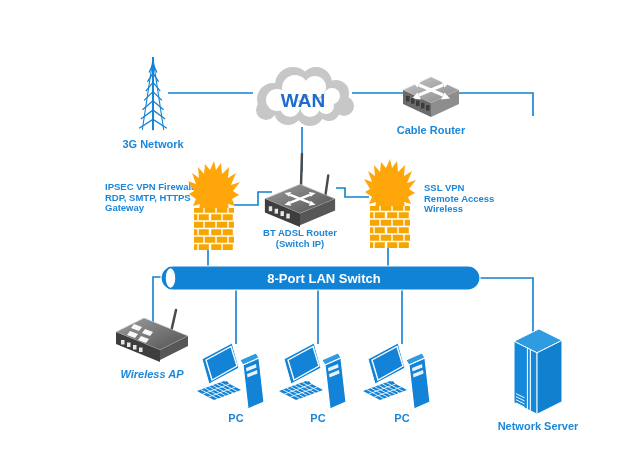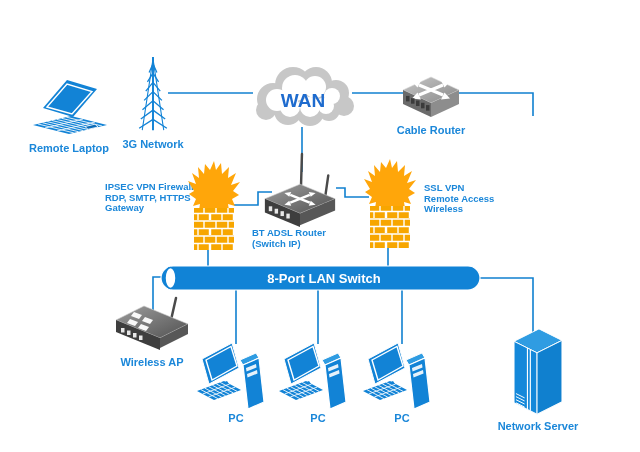--- a/index.html
+++ b/index.html
@@ -3,21 +3,21 @@
 <meta charset="utf-8">
 <style>
   html,body{margin:0;padding:0;background:#fff;}
   #canvas{position:relative;width:640px;height:452px;background:#fff;overflow:hidden;
           font-family:"Liberation Sans",sans-serif;}
   .node{position:absolute;display:flex;flex-direction:column;align-items:center;}
   .lbl{color:#1b87d9;font-weight:bold;font-size:11px;line-height:12px;text-align:right;
        white-space:nowrap;margin-top:2px;}
   .small-lbl{position:absolute;color:#1b87d9;font-weight:bold;font-size:9.5px;line-height:10.5px;}
   .small-lbl div{white-space:nowrap;}
-  .centered{text-align:left;}
+  .centered{text-align:center;}
   #wires{position:absolute;left:0;top:0;z-index:0;}
   .node,.abs{z-index:1;}
   .abs{position:absolute;}
   svg{display:block;}
 </style>
 </head>
 <body>
 
 <div id="canvas">
 
@@ -88,26 +88,20 @@
       <path d="M208,249 V266"></path>
       <path d="M388,247 V266"></path>
       <path d="M164,277 H153 V334"></path>
       <path d="M236,290 V344"></path>
       <path d="M318,290 V344"></path>
       <path d="M402,290 V344"></path>
       <path d="M477,278 H533 V333"></path>
     </g>
   </svg>
 
-  <div class="node" style="left:14px;top:78px;width:110px;">
-    <svg width="84" height="62" viewBox="0 0 84 62">
-        <use href="#sym-laptop"></use>
-      </svg>
-    <div class="lbl">Remote Laptop</div>
-  </div>
 
   <div class="node" style="left:109px;top:54px;width:88px;">
     <svg width="40" height="82" viewBox="0 0 40 84">
         <use href="#sym-tower"></use>
       </svg>
     <div class="lbl">3G Network</div>
   </div>
 
   <svg class="abs" style="left:248px;top:55px;" width="110" height="74" viewBox="0 0 110 74">
     <g fill="#c7c7c7">
@@ -206,21 +200,21 @@
     <div>Wireless</div>
   </div>
 
   <svg class="abs" style="left:158px;top:263px;" width="326" height="30" viewBox="0 0 326 30">
     <rect x="3" y="3" width="319" height="24" rx="12" fill="#1183d6" stroke="#ffffff" stroke-width="1.2"></rect>
     <ellipse cx="12.5" cy="15" rx="5.5" ry="10.5" fill="#ffffff" stroke="#1283d6" stroke-width="1.5"></ellipse>
     <text x="166" y="20" text-anchor="middle" font-family="Liberation Sans, sans-serif" font-size="13" font-weight="bold" fill="#ffffff">8-Port LAN Switch</text>
   </svg>
 
 
-  <div class="node" style="left:112px;top:296px;width:80px;">
+  <div class="node" style="left:112px;top:308px;width:80px;font-style:italic;">
     <svg width="80" height="58" viewBox="0 0 80 58">
       <path d="M64,2 L59,24" stroke="#4a4a4a" stroke-width="2.5" stroke-linecap="round"></path>
       <polygon points="4,24 32,10 76,28 48,42" fill="url(#gTopDark)" stroke="#cfcfcf" stroke-width="0.6"></polygon>
       <polygon points="4,24 48,42 48,54 4,36" fill="#3e3e3e"></polygon>
       <polygon points="48,42 76,28 76,38 48,52" fill="#575757"></polygon>
       <g fill="#fff" opacity="0.95">
         <polygon points="22,16 30,19 27,23 19,20"></polygon>
           <polygon points="33,21 41,24 38,28 30,25"></polygon>
         <polygon points="18,23 26,26 23,30 15,27"></polygon>
           <polygon points="29,28 37,31 34,35 26,32"></polygon>

